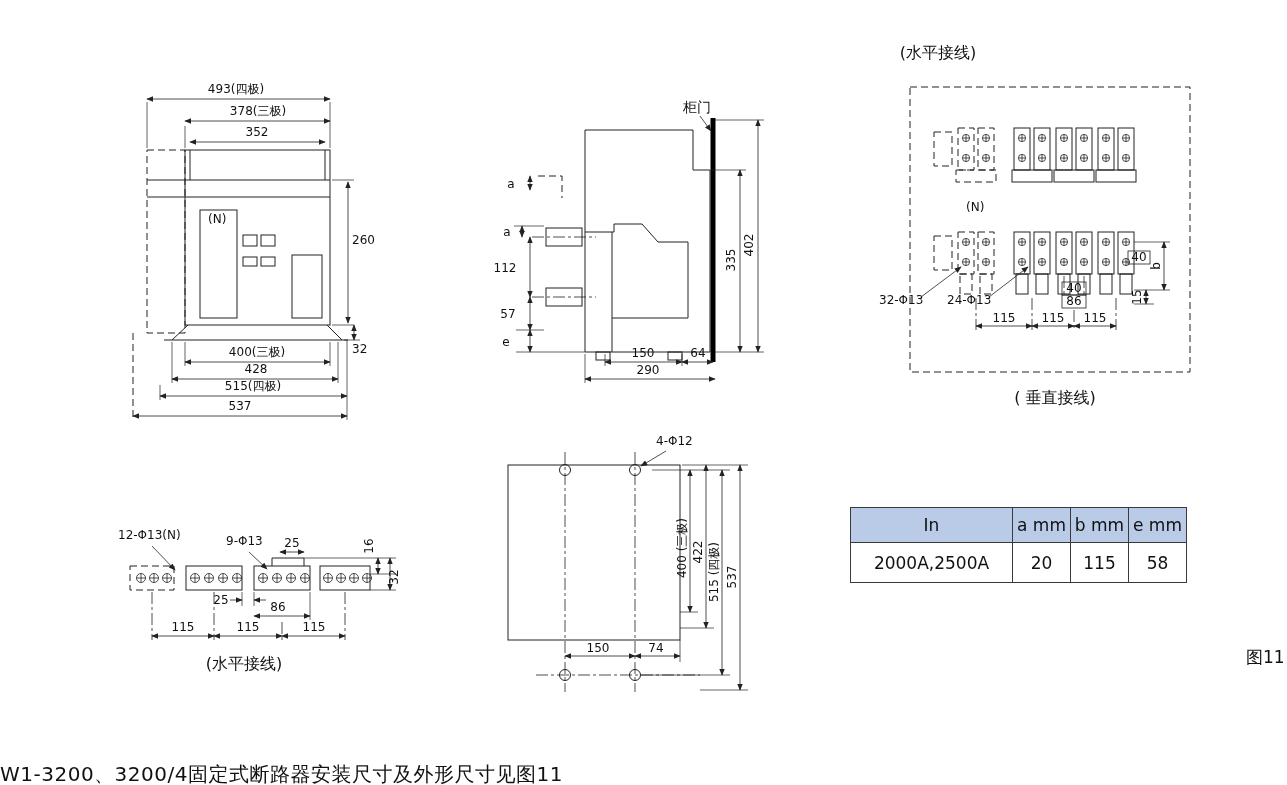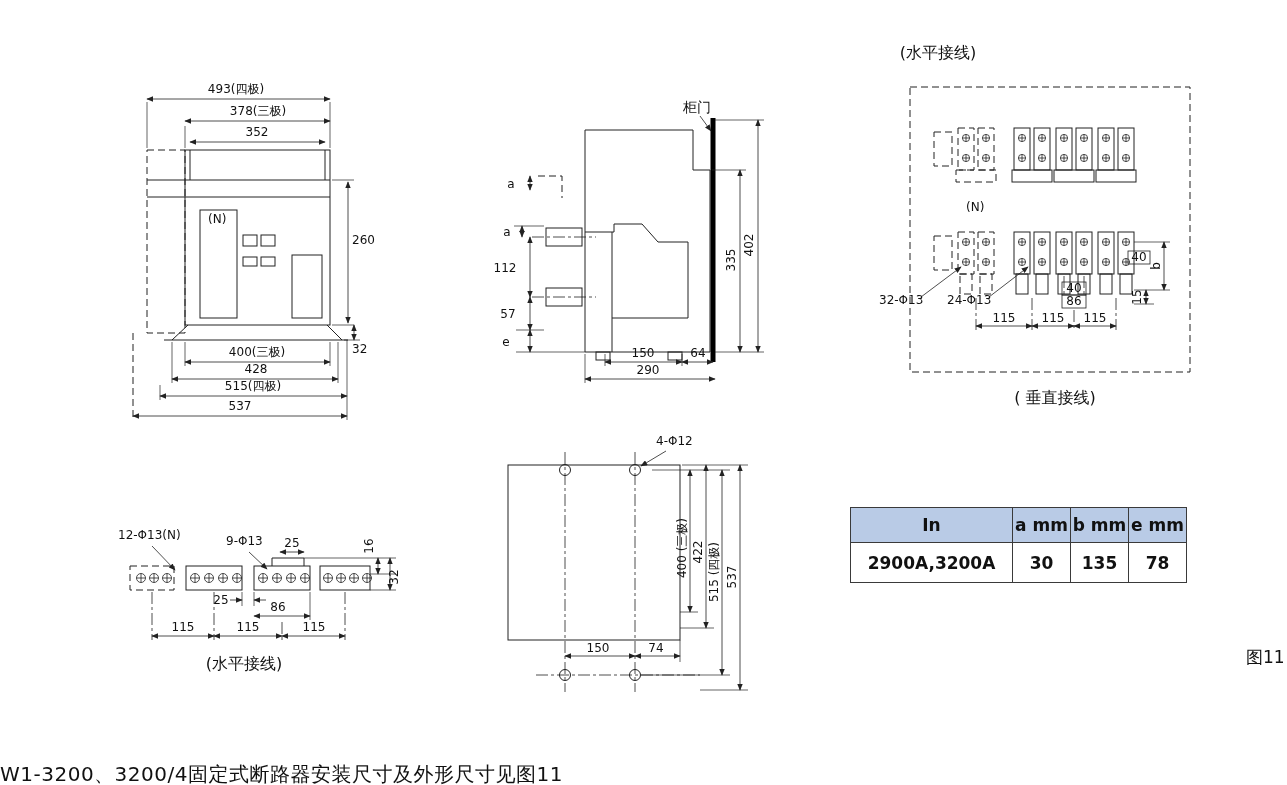--- a/index.html
+++ b/index.html
@@ -11,21 +11,21 @@
   .ln{stroke:#222;stroke-width:1;fill:none}
   .lnthin{stroke:#222;stroke-width:.8;fill:none}
   .thick{stroke:#000;stroke-width:5;fill:none}
   .dash{stroke:#222;stroke-width:1;fill:none;stroke-dasharray:7 4}
   .cl{stroke:#222;stroke-width:.8;fill:none;stroke-dasharray:12 3 3 3}
   .dim{stroke:#222;stroke-width:.8;fill:none;marker-start:url(#arr);marker-end:url(#arr)}
   .lead{stroke:#222;stroke-width:.8;fill:none;marker-end:url(#arr)}
   .ext{stroke:#222;stroke-width:.7;fill:none}
   .table-wrap{position:absolute;left:850px;top:507px;width:337px}
   .table-wrap table{border-collapse:collapse;width:100%;font-size:17px;color:#111;table-layout:fixed}
-  .table-wrap th,.table-wrap td{border:1px solid #3a3a3a;text-align:center;font-weight:bold;padding:0}
+  .table-wrap th,.table-wrap td{border:1px solid #3a3a3a;text-align:center;font-weight:normal;padding:0}
   .table-wrap th{background:#b9cbe6;height:34px}
   .table-wrap td{height:39px}
   .col-in{width:162px}
   .fig-label{position:absolute;left:1246px;top:646px;font-size:17px}
   .caption{position:absolute;left:0;top:761px;width:100%;text-align:left;font-size:20px;letter-spacing:.5px}
 </style>
 </head>
 <body>
 
 <div class="page">
@@ -434,24 +434,24 @@
       <thead>
         <tr>
           <th>In</th>
           <th>a mm</th>
           <th>b mm</th>
           <th>e mm</th>
         </tr>
       </thead>
       <tbody>
         <tr>
-          <td>2900A,3200A</td>
-          <td>30</td>
-          <td>135</td>
-          <td>78</td>
+          <td>2000A,2500A</td>
+          <td>20</td>
+          <td>115</td>
+          <td>58</td>
         </tr>
       </tbody>
     </table>
   </div>
 
   <div class="fig-label">图11</div>
   <div class="caption">W1-3200、3200/4固定式断路器安装尺寸及外形尺寸见图11</div>
 </div>
 
 </body></html>

